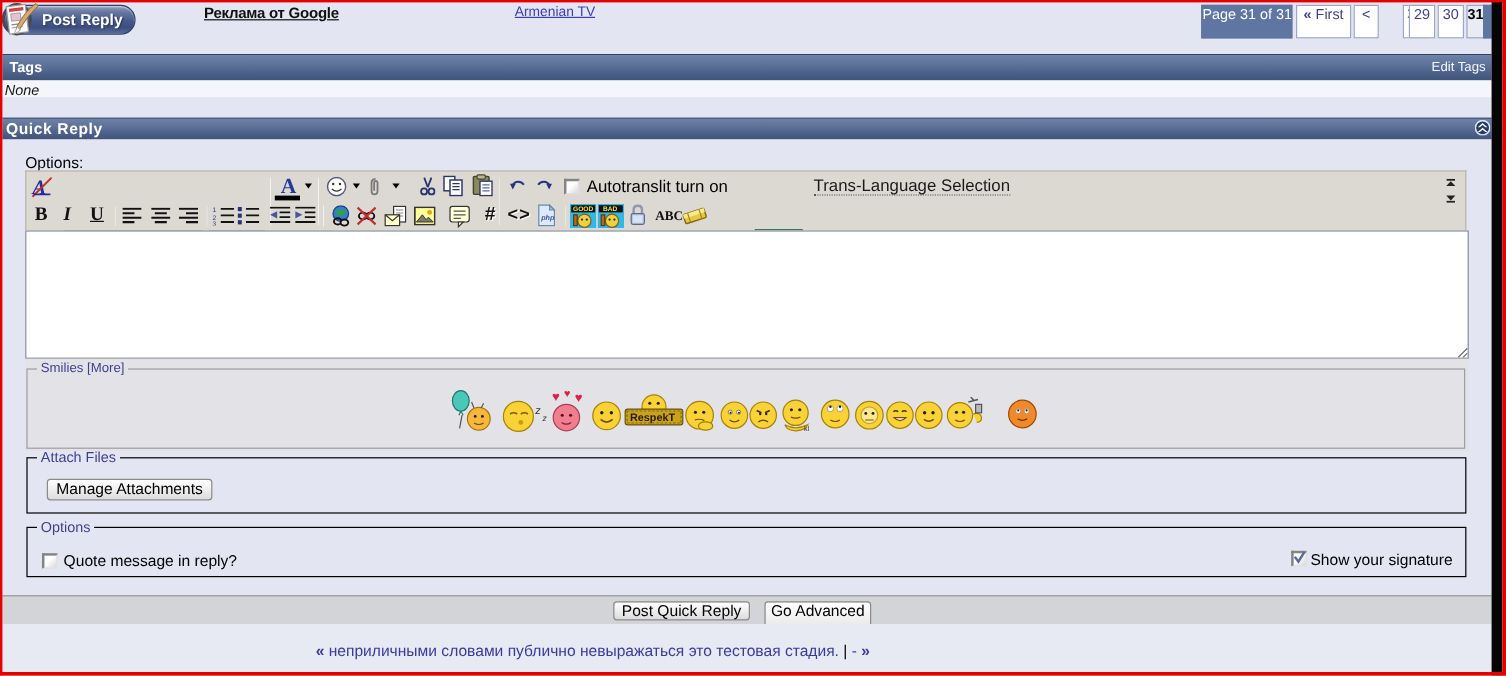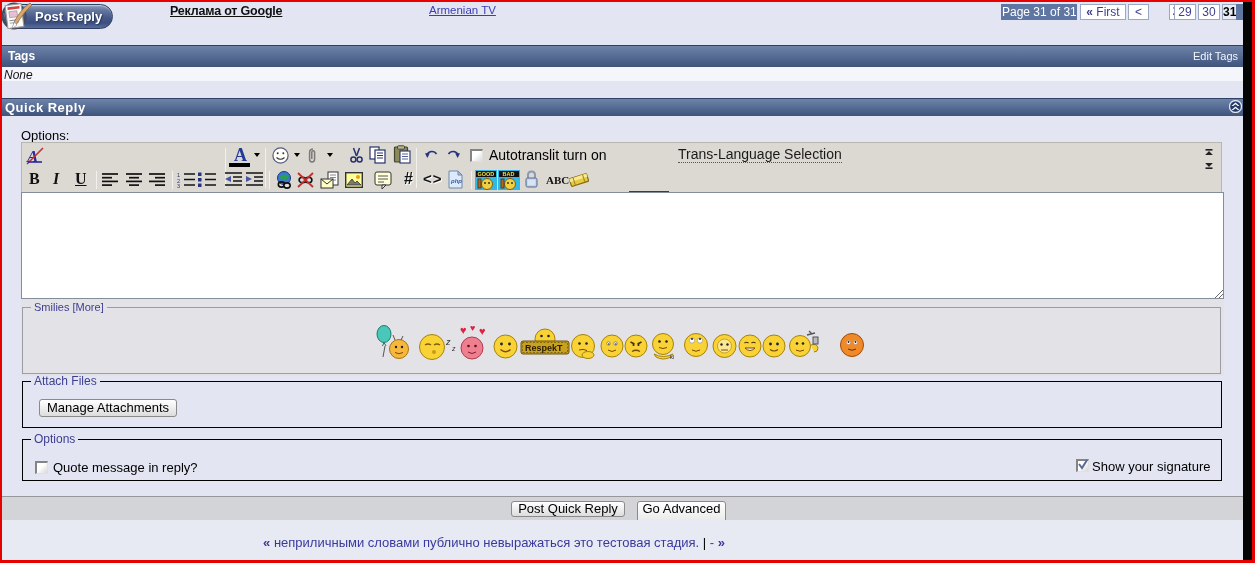--- a/index.html
+++ b/index.html
@@ -4,21 +4,21 @@
 <style>
 * { margin:0; padding:0; box-sizing:border-box; }
 html,body { width:1255px; height:563px; overflow:hidden; }
 body { font-family:"Liberation Sans", sans-serif; background:#e60000; position:relative; }
 #page { position:absolute; left:0; top:0; width:1255px; height:563px; background:#e3e6f2; overflow:hidden; }
 #blackstrip { position:absolute; left:1243px; top:0; width:9px; height:563px; background:#050505; z-index:50; }
 .redframe { position:absolute; background:#e60000; z-index:60; }
 .abs { position:absolute; }
 .tcat { background:linear-gradient(180deg,#6e82a8 0%, #5c7198 40%, #4a5f88 75%, #415478 100%); border-top:1px solid #2e4166; }
 
-.pcell { position:absolute; top:4px; height:16px; border:1px solid #9ba7c4; background:#fff; color:#3e3e8f; font-size:12px; text-align:center; line-height:14px; white-space:nowrap; overflow:hidden; }
+.pcell { position:absolute; top:4px; height:28px; border:1px solid #9ba7c4; background:#fff; color:#3e3e8f; font-size:12px; text-align:center; line-height:14px; white-space:nowrap; overflow:hidden; }
 
 #toolbar { position:absolute; left:21px; top:142px; width:1201px; height:50px; background:#dcd9d3; border:1px solid #b9b6af; border-bottom:none; }
 .sep { position:absolute; width:1px; background:#b9b6af; border-right:1px solid #f2f1ee; height:40px; top:5px; }
 .combo { position:absolute; background:#fff; border:1px solid #14532d; height:19px;margin-top:44px; }
 .combo .btn { position:absolute; right:1px; top:1px; bottom:1px; width:11px; background:#d8d5ce; }
 .combo .btn:after { content:""; position:absolute; left:2px; top:7px; border:3px solid transparent; border-top:4px solid #000; }
 .darr { position:absolute; width:0; height:0; border:3px solid transparent; border-top:4px solid #000; }
 .cb { position:absolute; width:13px; height:13px; background:linear-gradient(135deg,#fff 40%,#d8d8d8 100%); border-top:2px solid #848484; border-left:2px solid #848484; border-right:1px solid #e0e0e0; border-bottom:1px solid #e0e0e0; }
 fieldset.fs { position:absolute; border:1px solid #000000; }
 fieldset.fs legend { color:#3e3e90; font-size:12px; margin-left:8px; padding:0 3px; }

